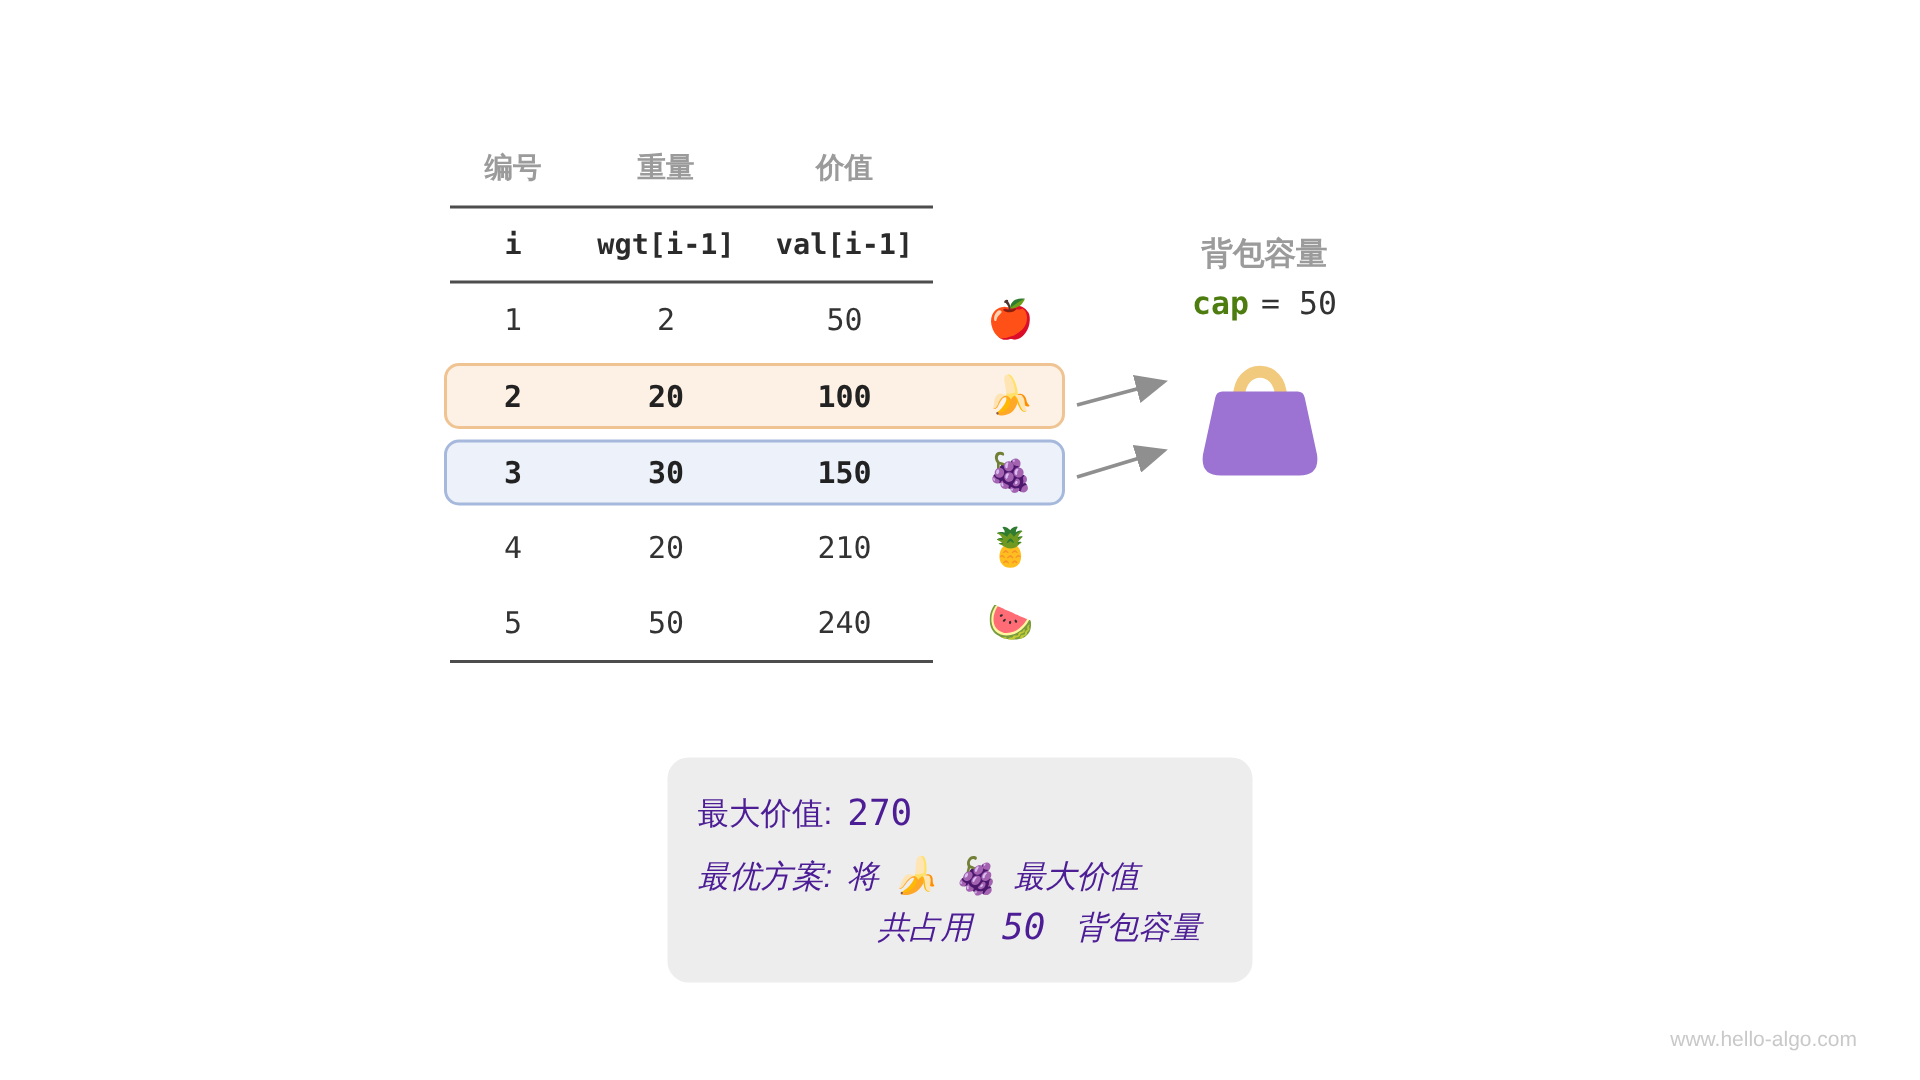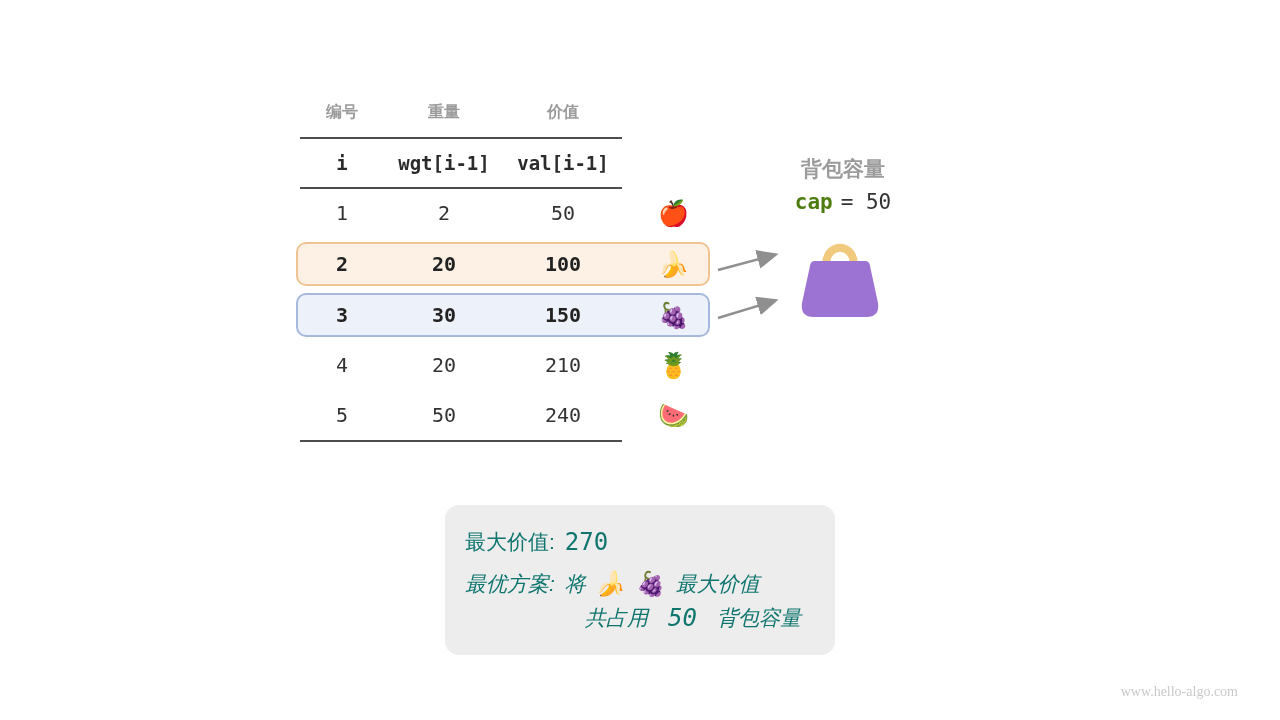--- a/index.html
+++ b/index.html
@@ -27,21 +27,21 @@
     border: 2px solid transparent;
     border-radius: 10px;
   }
   .cell {
     font-family: "DejaVu Sans Mono", monospace;
     font-size: 20px;
     color: #333333;
   }
   .header-cell {
     font-family: Liberation Mono, monospace;
-    font-size: 16px;
+    font-size: 19px;
     font-weight: bold;
     color: var(--header-gray, #9b9b9b);
   }
   .sub-cell {
     font-family: "DejaVu Sans Mono", monospace;
     font-size: 19px;
     font-weight: bold;
     color: #2b2b2b;
   }
   .fruit-cell { font-size: 25px; padding-left: 12px; }
@@ -93,39 +93,39 @@
   
   .result-box {
     position: absolute;
     left: 445px;
     top: 505px;
     width: 390px;
     height: 150px;
     background: var(--box-bg, #ededed);
     border-radius: 14px;
     padding: 22px 0 0 20px;
-    color: #0f766e;
+    color: #4c1d95;
   }
   .result-line {
     display: flex;
     align-items: center;
     gap: 10px;
     font-size: 21px;
     height: 30px;
   }
   .result-line + .result-line { margin-top: 12px; font-style: italic; }
   .result-line.indent { margin-top: 4px; margin-left: 120px; gap: 20px; }
   .mono { font-family: "DejaVu Sans Mono", monospace; font-size: 24px; }
   .result-fruit { font-size: 24px; }
 
   .watermark {
     position: absolute;
     right: 42px;
     bottom: 20px;
-    font-family: Liberation Serif, serif;
+    font-family: Liberation Sans, sans-serif;
     font-size: 14px;
     color: var(--watermark-gray, #c9c9c9);
   }
 </style>
 </head>
 <body>
 
 <div class="canvas">
 
   <div class="t-row" style="top:90px">

